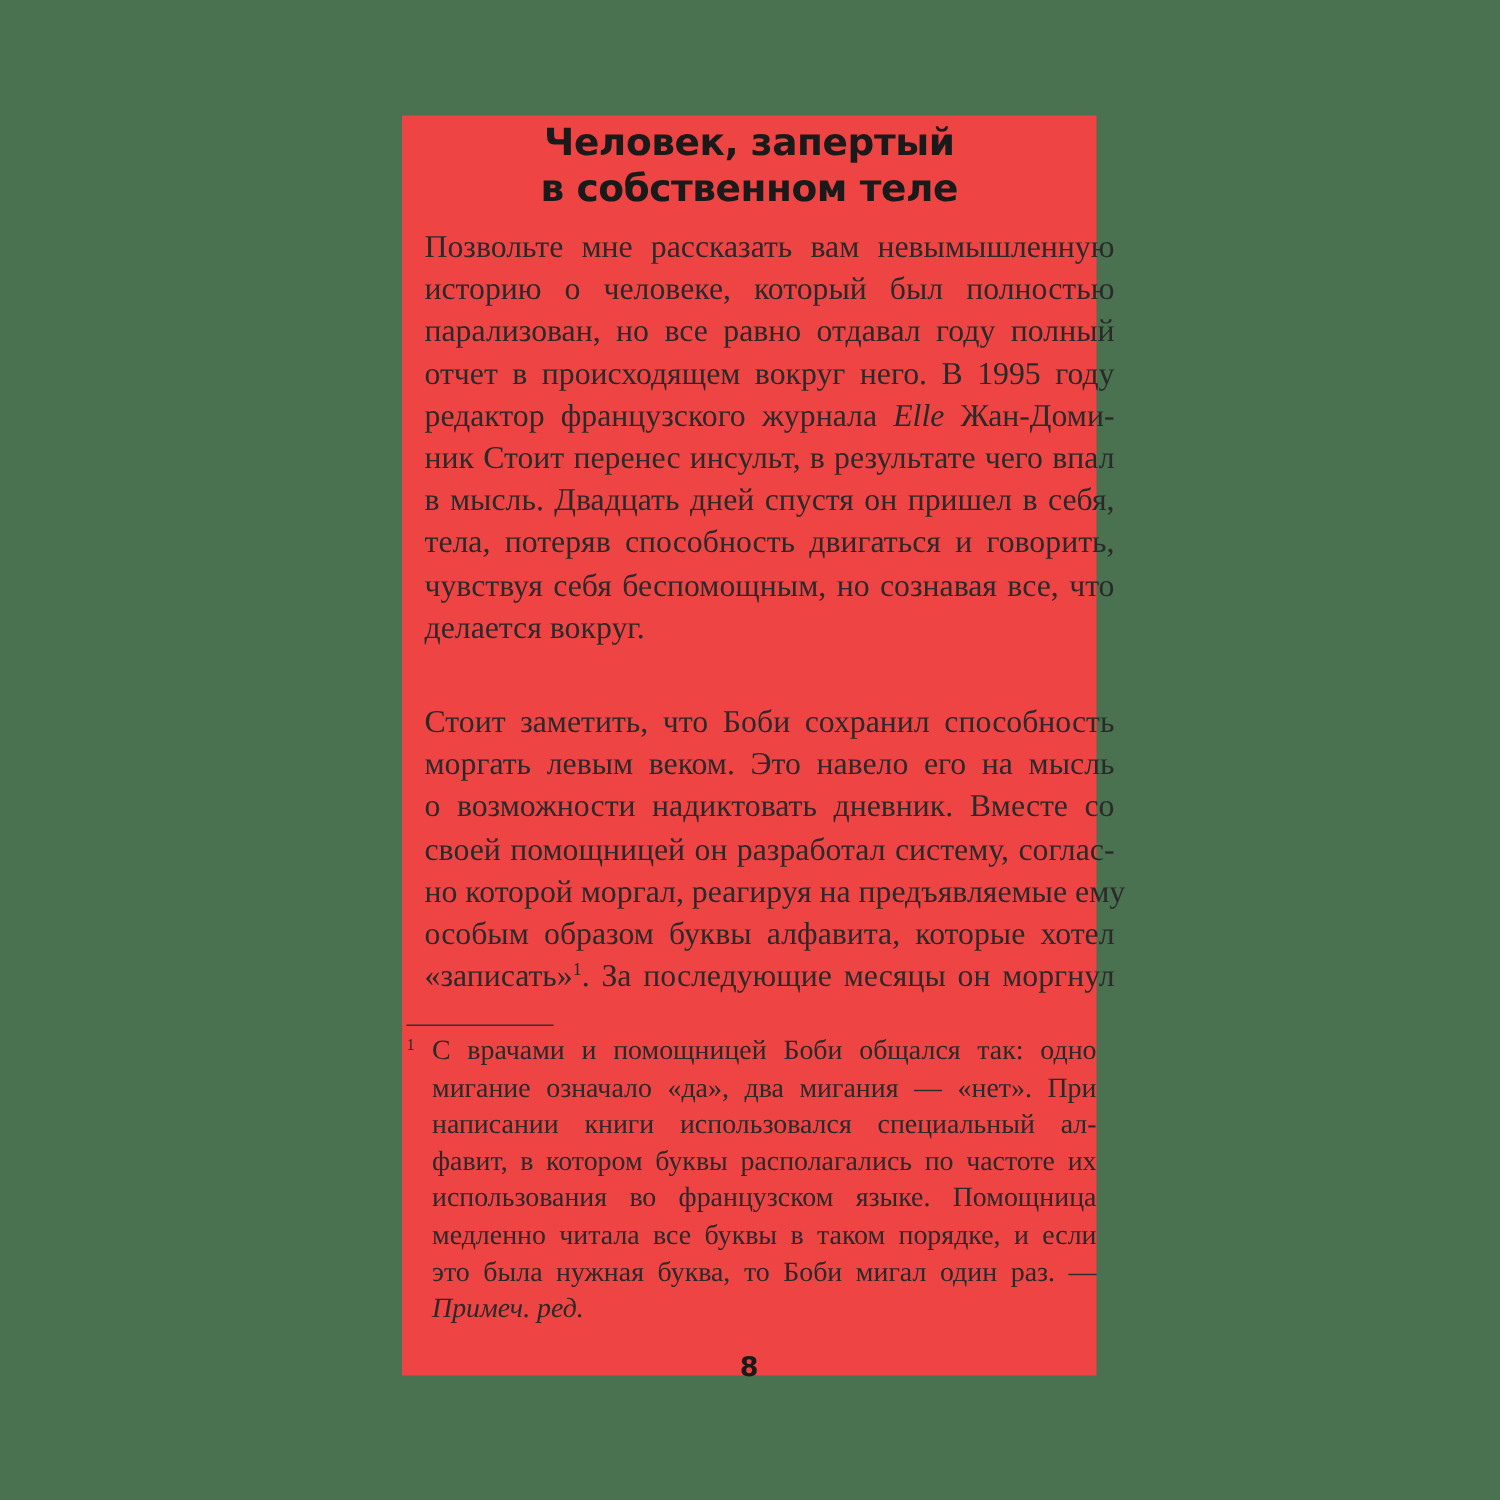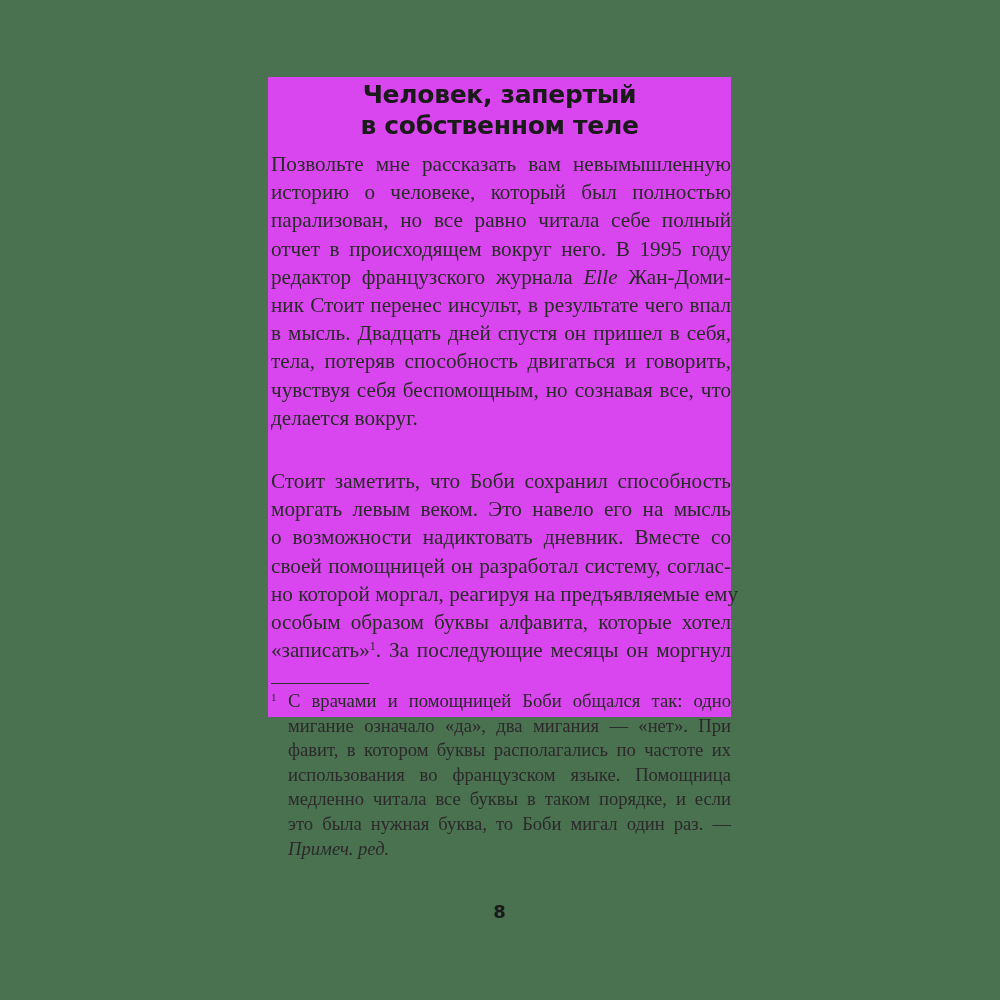--- a/index.html
+++ b/index.html
@@ -8,40 +8,40 @@
       width: 1000px;
       height: 1000px;
       background: #4a7150;
       overflow: hidden;
     }
     .page {
       position: absolute;
       left: 268px;
       top: 77px;
       width: 463px;
-      height: 640px;
-      background: #d946ef;
+      height: 840px;
+      background: #ef4444;
       box-sizing: border-box;
     }
     .title {
       position: absolute;
       left: 0;
       right: 0;
       top: 2px;
       text-align: center;
       font-family: "DejaVu Sans", sans-serif;
       font-weight: bold;
       font-size: 25px;
       line-height: 31px;
       color: #1a1a1a;
       letter-spacing: -0.3px;
     }
     .body-text {
       position: absolute;
-      left: 3px;
+      left: 15px;
       width: 460px;
       font-family: "Liberation Serif", serif;
       font-size: 21.2px;
       line-height: 28.2px;
       color: #2a2a2a;
       text-align: justify;
     }
     .line {
       display: block;
       white-space: nowrap;
@@ -102,21 +102,21 @@
 
 <div class="page">
   <div class="title">
     <div>Человек, запертый</div>
     <div>в собственном теле</div>
   </div>
 
   <div class="body-text para1">
     <span class="line">Позвольте мне рассказать вам невымышленную</span>
     <span class="line">историю о человеке, который был полностью</span>
-    <span class="line">парализован, но все равно читала себе полный</span>
+    <span class="line">парализован, но все равно отдавал году полный</span>
     <span class="line">отчет в происходящем вокруг него. В 1995 году</span>
     <span class="line"><span>редактор французского журнала </span><em>Elle</em><span> Жан-Доми-</span></span>
     <span class="line">ник Стоит перенес инсульт, в результате чего впал</span>
     <span class="line">в мысль. Двадцать дней спустя он пришел в себя,</span>
     <span class="line">тела, потеряв способность двигаться и говорить,</span>
     <span class="line">чувствуя себя беспомощным, но сознавая все, что</span>
     <span class="line last">делается вокруг.</span>
   </div>
 
   <div class="body-text para2">
@@ -127,20 +127,21 @@
     <span class="line">но которой моргал, реагируя на предъявляемые ему</span>
     <span class="line">особым образом буквы алфавита, которые хотел</span>
     <span class="line"><span>«записать»</span><sup class="ref">1</sup><span>. За последующие месяцы он моргнул</span></span>
   </div>
 
   <div class="fn-rule"></div>
   <div class="fn-mark">1</div>
   <div class="footnote">
     <span class="line">С врачами и помощницей Боби общался так: одно</span>
     <span class="line">мигание означало «да», два мигания — «нет». При</span>
+    <span class="line">написании книги использовался специальный ал-</span>
     <span class="line">фавит, в котором буквы располагались по частоте их</span>
     <span class="line">использования во французском языке. Помощница</span>
     <span class="line">медленно читала все буквы в таком порядке, и если</span>
     <span class="line">это была нужная буква, то Боби мигал один раз. —</span>
     <span class="line last"><em>Примеч. ред.</em></span>
   </div>
 
   <div class="page-number">8</div>
 </div>
 

